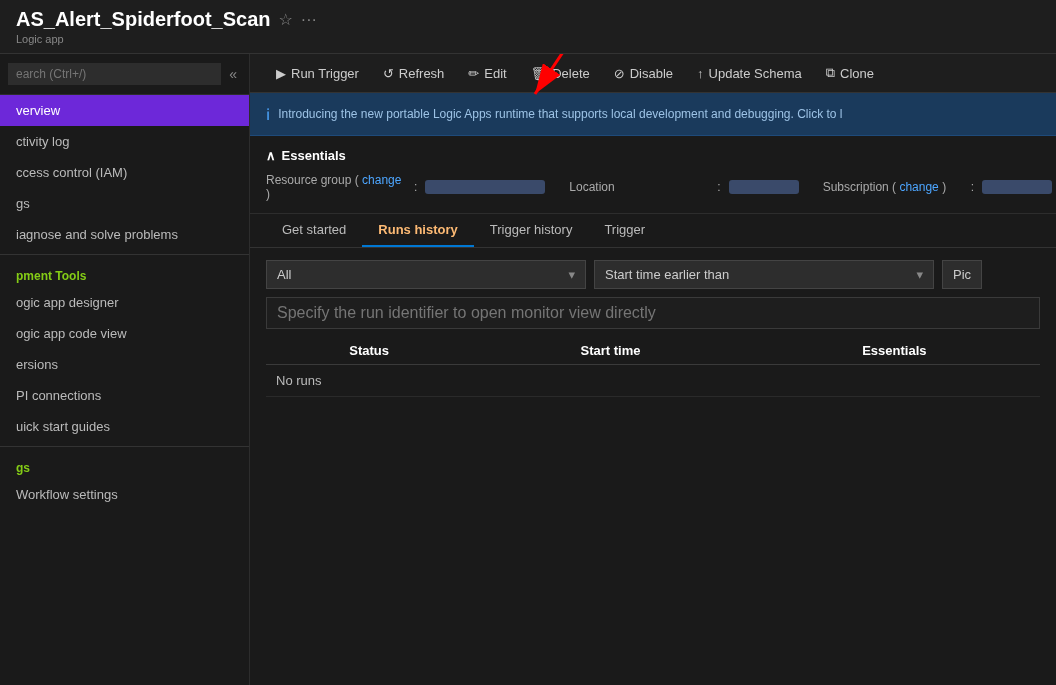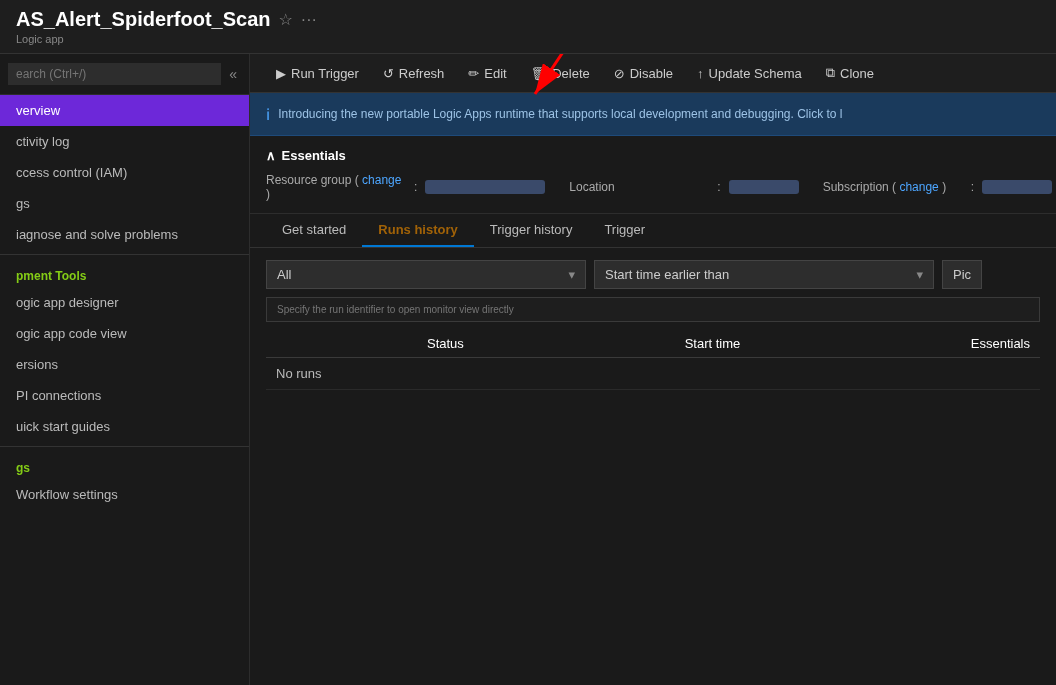--- a/index.html
+++ b/index.html
@@ -186,21 +186,21 @@
       background: #1a1a1a;
     }
     .tab {
       padding: 8px 16px;
       cursor: pointer;
       color: #bbb;
       font-size: 13px;
       border-bottom: 2px solid transparent;
     }
     .tab.active {
-      color: #a16207;
+      color: #fdba74;
       font-weight: 600;
       border-bottom: 2px solid #0078d4;
     }
 
     
     .runs-area {
       flex: 1;
       padding: 12px 16px;
       display: flex;
       flex-direction: column;
@@ -245,24 +245,24 @@
       font-size: 12px;
       width: 100%;
     }
 
     
     .runs-table {
       width: 100%;
       border-collapse: collapse;
     }
     .runs-table th {
-      text-align: right;
+      text-align: center;
       padding: 6px 10px;
       color: #fff;
-      font-weight: 400;
+      font-weight: 700;
       font-size: 13px;
       border-bottom: 1px solid #3a3a3a;
     }
     .runs-table td {
       padding: 8px 10px;
       color: #bbb;
       font-size: 13px;
       border-bottom: 1px solid #2a2a2a;
     }
     .no-runs {
@@ -454,21 +454,21 @@
         </div>
         <div class="filter-dropdown filter-dropdown-time">
           <span>Start time earlier than</span>
           <span class="dropdown-arrow">▾</span>
         </div>
         <div class="filter-dropdown" style="min-width:40px; padding:6px 10px;">
           <span>Pic</span>
         </div>
       </div>
 
-      <input type="text" class="run-search" style="background: rgb(30, 30, 30); border: 1px solid rgb(58, 58, 58); padding: 6px 10px; color: rgb(102, 102, 102); font-size: 10px; width: 100%; outline: none;" placeholder="Specify the run identifier to open monitor view directly">
+      <input type="text" class="run-search" style="background: rgb(30, 30, 30); border: 1px solid rgb(58, 58, 58); padding: 6px 10px; color: rgb(102, 102, 102); font-size: 16px; width: 100%; outline: none;" placeholder="Specify the run identifier to open monitor view directly">
 
       <table class="runs-table">
         <thead>
           <tr>
             <th>Status</th>
             <th>Start time</th>
             <th>Essentials</th>
           </tr>
         </thead>
         <tbody>

